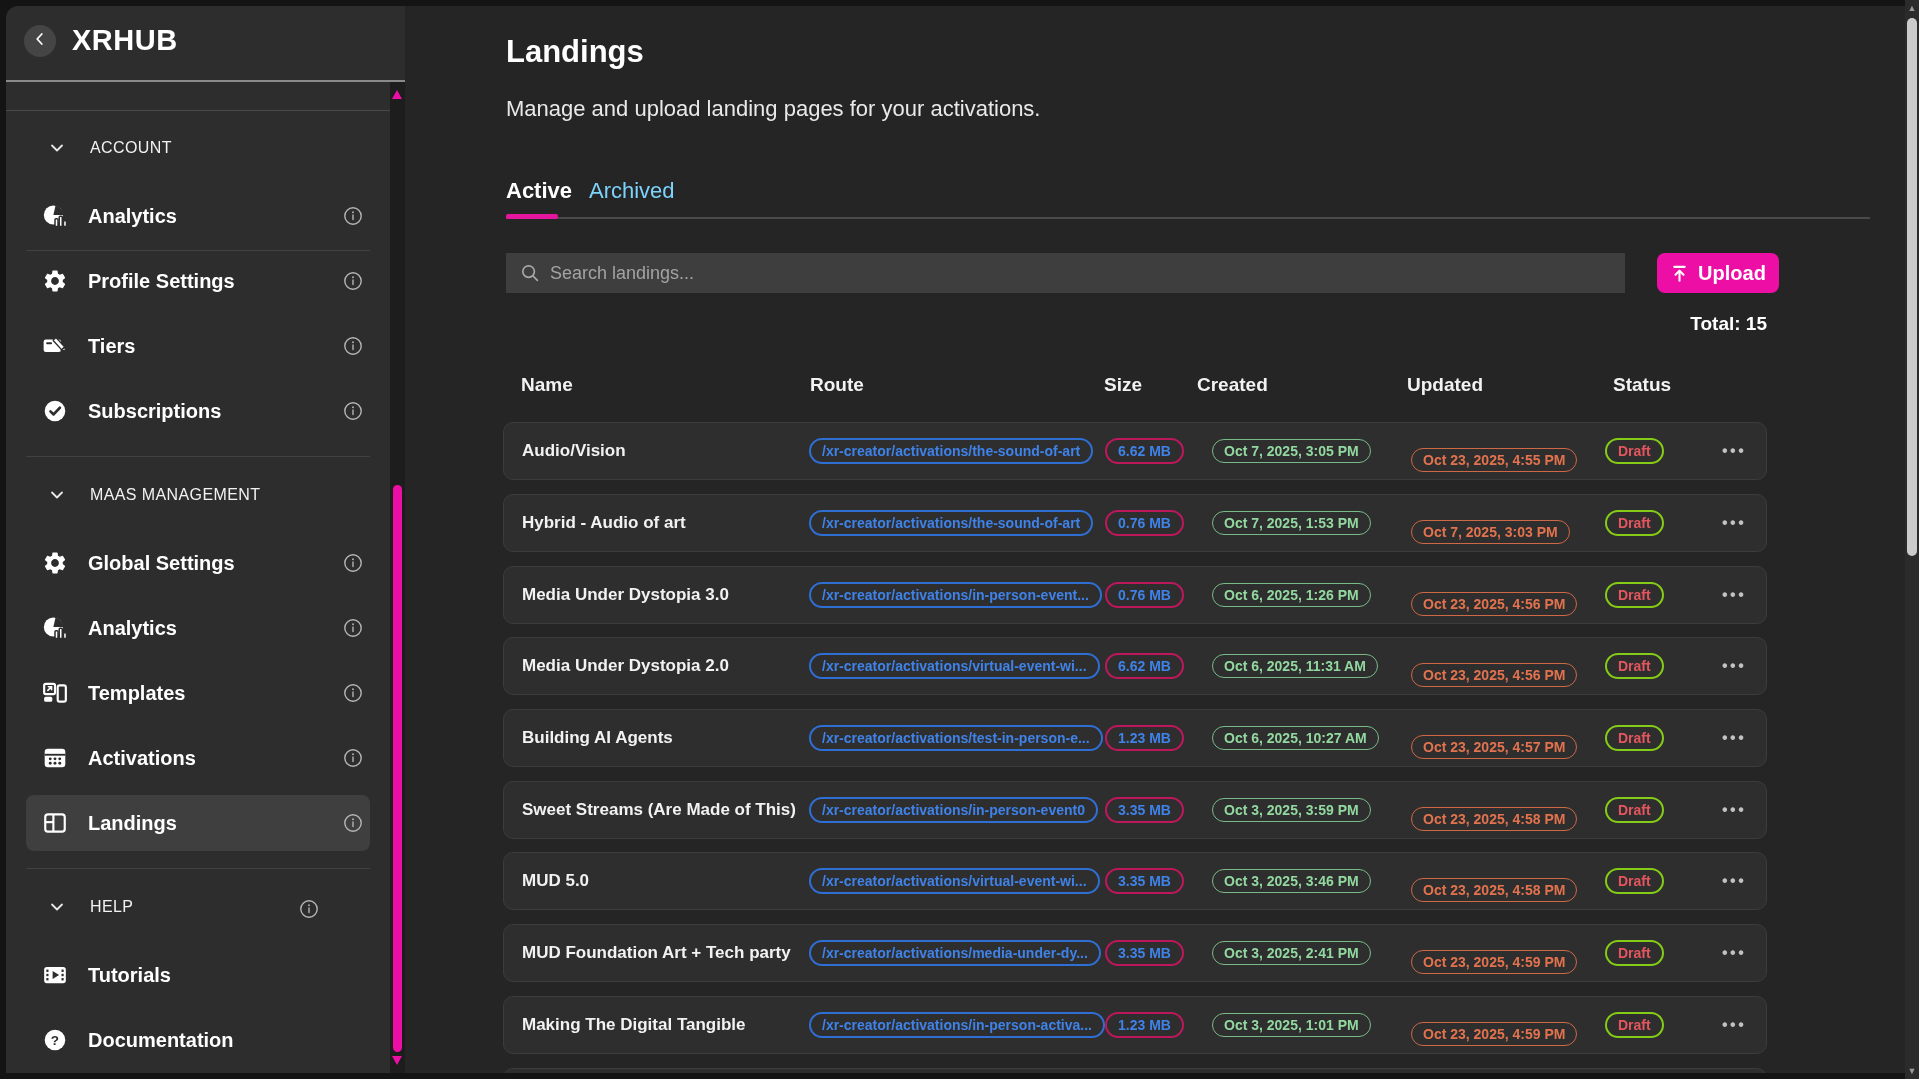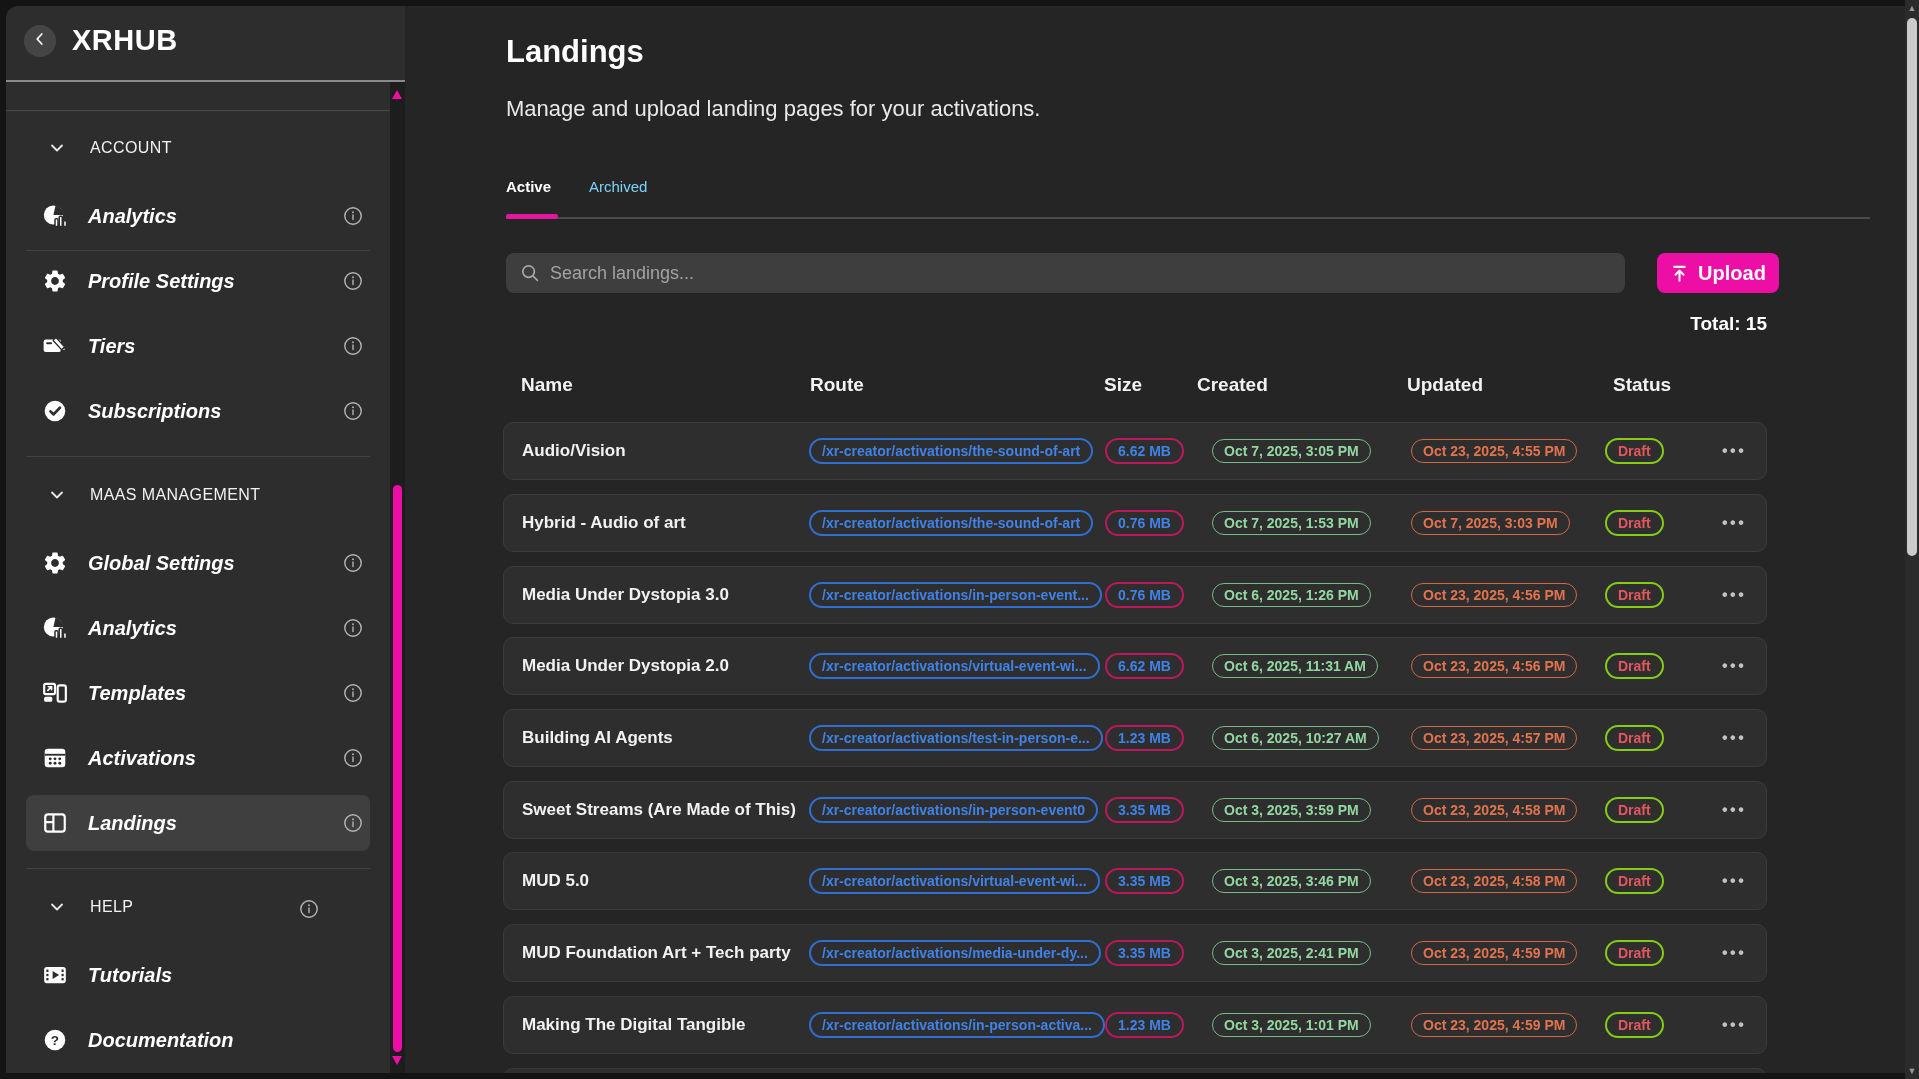--- a/index.html
+++ b/index.html
@@ -21,49 +21,49 @@
   .side-section-header { position:absolute; left:18px; width:322px; height:44px;
     display:flex; align-items:flex-start; cursor:pointer; }
   .side-section-header .chev { margin-left:24px; width:20px; display:flex; }
   .side-section-header .sec-label { margin-left:22px; font-size:16px; color:#f2f2f2; letter-spacing:0.4px; }
   .side-section-header .info { margin-left:auto; margin-right:26px; display:flex; }
 
   .side-item { position:absolute; left:20px; width:344px; height:56px; border-radius:8px;
     display:flex; align-items:center; cursor:pointer; }
   .side-item.selected { background:#3f3f3f; }
   .side-item .ic { margin-left:16px; width:26px; height:26px; display:flex; align-items:center; justify-content:center; }
-  .side-item .lbl { margin-left:20px; font-size:20px; font-weight:600; color:#ffffff;font-style:italic; }
+  .side-item .lbl { margin-left:20px; font-size:20px; font-weight:600; color:#ffffff; }
   .side-item .info { margin-left:auto; margin-right:6px; display:flex; }
 
   .side-divider { position:absolute; left:20px; width:344px; height:1px; background:#424242; }
 
   
   #side-scrollbar { position:absolute; left:384px; top:76px; width:15px; height:991px; background:#1d1d1d; }
   .tri-up { position:absolute; left:2px; top:8px; width:0; height:0;
     border-left:5.5px solid transparent; border-right:5.5px solid transparent; border-bottom:9px solid #ed0fa5; }
   .tri-down { position:absolute; left:2px; bottom:8px; width:0; height:0;
     border-left:5.5px solid transparent; border-right:5.5px solid transparent; border-top:9px solid #ed0fa5; }
   #side-thumb { position:absolute; left:3px; top:403px; width:9px; height:567px;
     background:#ed0fa5; border-radius:5px; }
 
   
   #main { position:absolute; left:405px; top:6px; width:1500px; height:1067px;
     background:#252525; overflow:hidden; }
   .page-title { position:absolute; left:101px; top:28px; font-size:31px; font-weight:700; color:#ffffff; }
   .page-subtitle { position:absolute; left:101px; top:90px; font-size:22px; color:#e9e9e9; }
 
-  .tab { position:absolute; top:172px; font-size:15px; cursor:pointer; }
+  .tab { position:absolute; top:172px; font-size:22px; cursor:pointer; }
   .tab.active { left:101px; color:#ffffff; font-weight:700; }
   .tab.inactive { left:184px; color:#7dd3fc; font-weight:400; }
   .tab-underline { position:absolute; left:101px; top:208px; width:52px; height:5px;
     background:#e5169e; border-radius:2px; z-index:2; }
   .tab-divider { position:absolute; left:101px; top:211px; width:1364px; height:2px; background:#4a4a4a; }
 
   .search-box { position:absolute; left:101px; top:247px; width:1119px; height:40px;
-    background:#3e3e3e; border-radius:8px; display:flex; align-items:center; }
+    background:#3e3e3e; border-radius:0; display:flex; align-items:center; }
   .search-box svg { margin-left:14px; flex:0 0 auto; }
   .search-box input { flex:1; background:transparent; border:none; outline:none;
     margin-left:10px; font-size:18px; color:#e5e5e5; font-family:inherit; }
   .search-box input::placeholder { color:#a3a3a3; }
 
   .upload-btn { position:absolute; left:1240px; top:247px; width:122px; height:40px;
     background:#ed0fa5; border:none; border-radius:8px; display:flex; align-items:center;
     justify-content:center; gap:9px; cursor:pointer;margin-left:12px; }
   .upload-btn span { color:#ffffff; font-size:20px; font-weight:700; font-family:inherit; }
 
@@ -75,21 +75,21 @@
   .col-h.c3 { left:792px; } .col-h.c4 { left:1002px; } .col-h.c5 { left:1208px; }
 
   .row-card { position:absolute; left:98px; width:1264px; height:58px;
     background:#2e2e2e; border:1px solid #3c3c3c; border-radius:10px; cursor:pointer; }
   .cell { position:absolute; top:50%; transform:translateY(-50%); white-space:nowrap; }
   .cell-name { left:18px; font-size:17px; font-weight:700; color:#f2f2f2; }
   .pill { border-radius:999px; font-size:14px; padding:3px 11px; }
   .pill-route { left:305px; color:#3f82e8; border:2px solid #2f6fd4; font-weight:700; }
   .pill-size { left:601px; color:#3f82e8; border:2px solid #be185d; font-weight:700; }
   .pill-created { left:708px; color:#92d8a0; border:1.5px solid #7aba88; font-weight:600; }
-  .pill-updated { left:907px; color:#e2734e; border:1.5px solid #cf6845; font-weight:600; }
+  .pill-updated { left:907px; color:#e2734e; border:1.5px solid #cf6845; font-weight:600;margin-top:9px; }
   .pill-status { left:1101px; color:#e4565e; border:2px solid #84cc16; font-weight:700; }
   .cell-dots { left:1218px; color:#c2c2c2; font-size:16px; font-weight:700; letter-spacing:2.5px; cursor:pointer; }
   .partial-card { position:absolute; left:98px; top:1062px; width:1264px; height:58px;
     background:#2e2e2e; border:1px solid #3c3c3c; border-radius:10px; }
 
   
   #win-scrollbar { position:absolute; right:0; top:0; width:14px; height:1079px; background:#2b2b2b; }
   #win-scrollbar .arr { position:absolute; left:0; width:14px; text-align:center;
     font-size:9px; color:#9a9a9a; cursor:pointer; }
   #win-scrollbar .arr.up { top:3px; } #win-scrollbar .arr.down { bottom:3px; }

